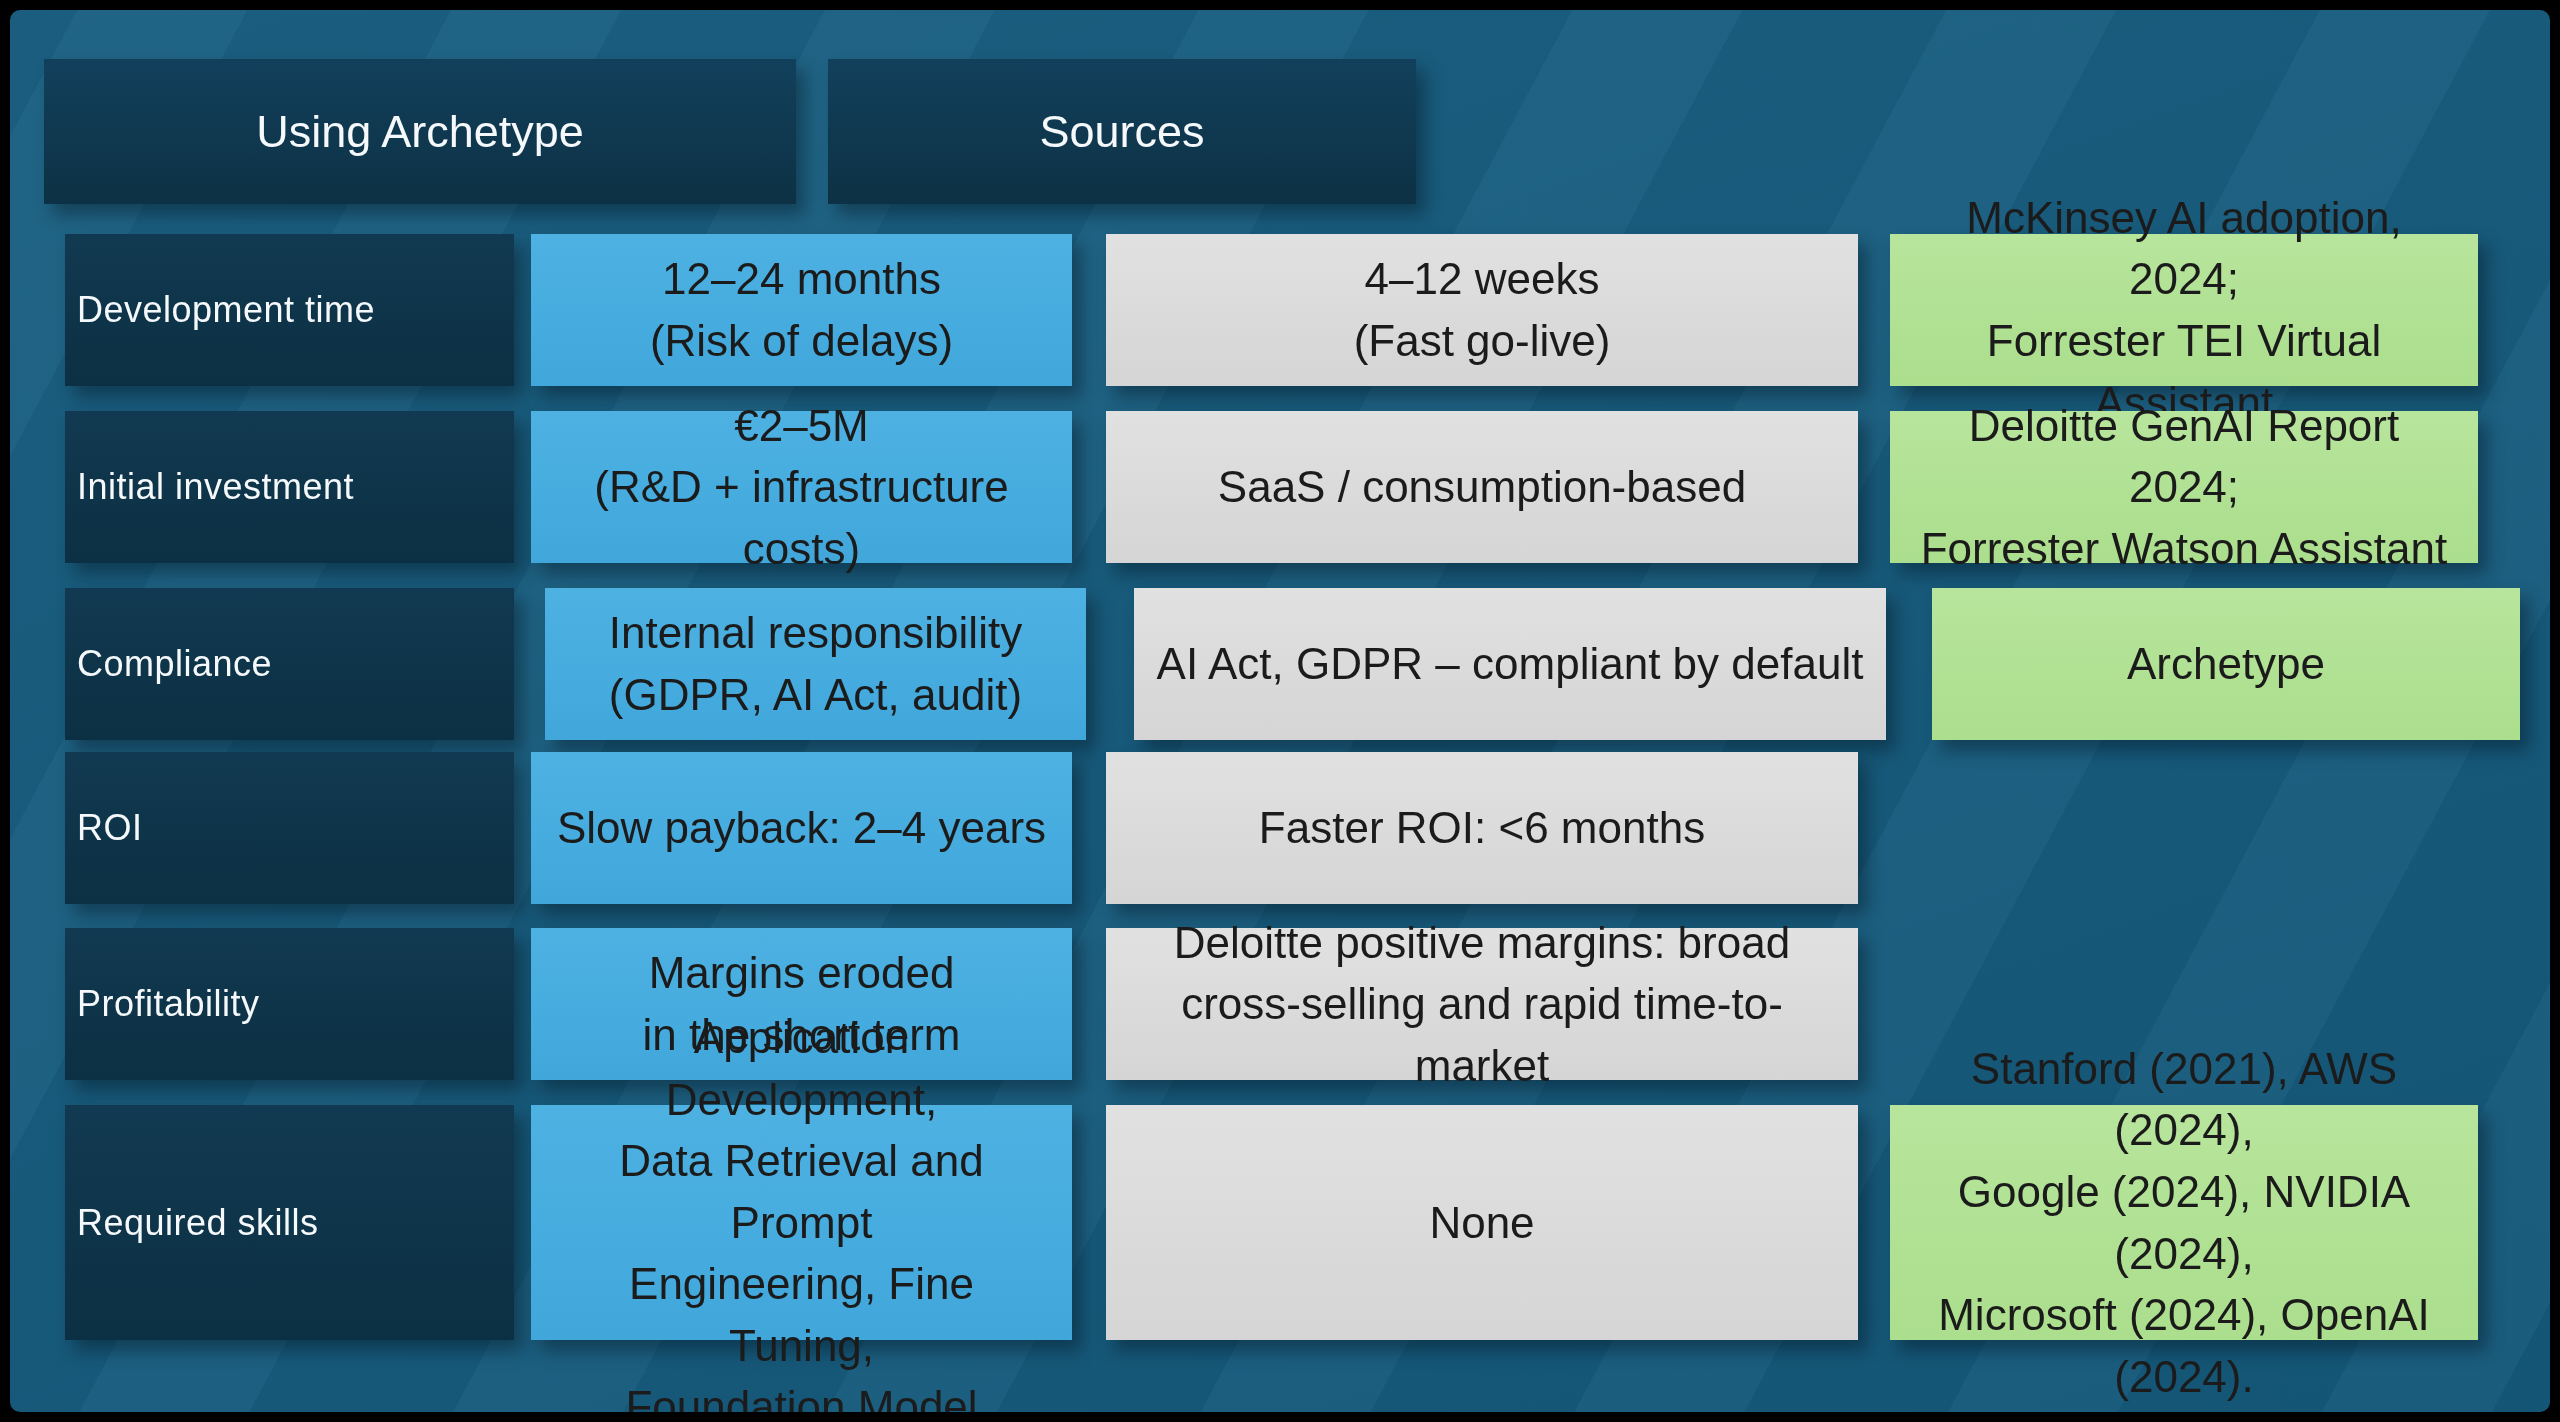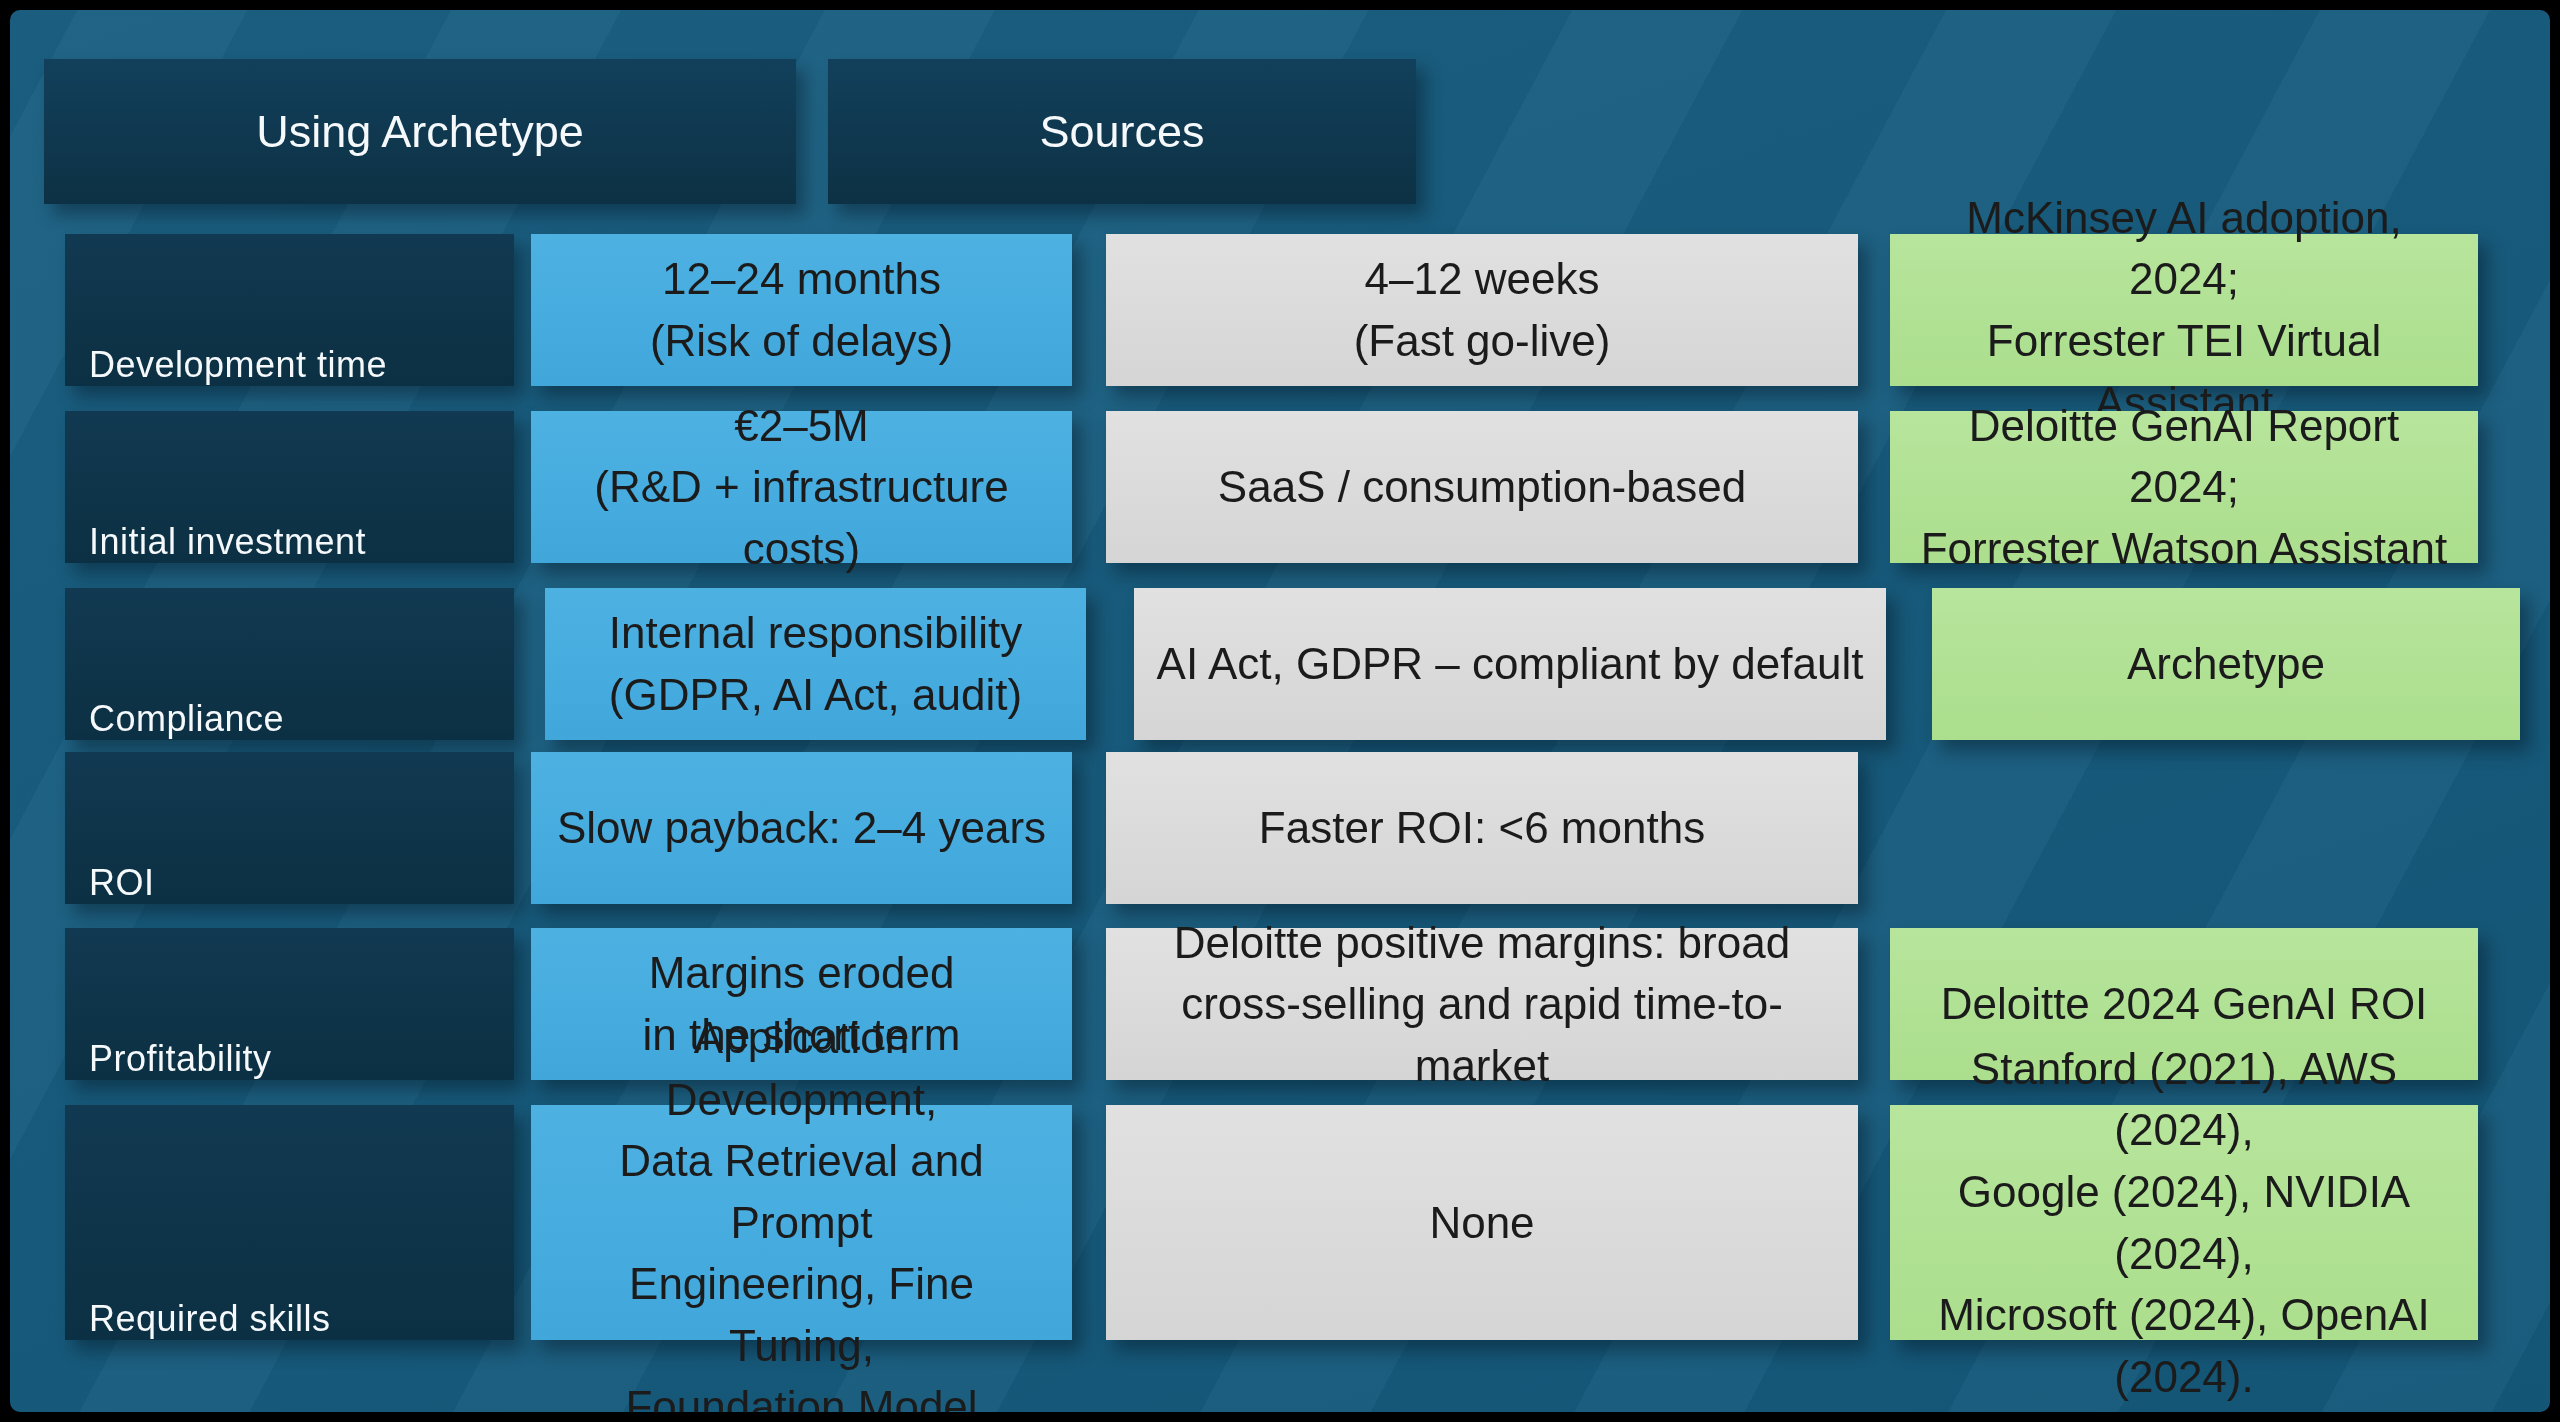--- a/index.html
+++ b/index.html
@@ -43,22 +43,21 @@
     font-size:45px;
     height:145px;
   }
   .labelbox{
     background:linear-gradient(180deg,#113951 0%,#0C3043 100%);
     color:#F5F9FB;
     font-size:36px;
     letter-spacing:0.5px;
     justify-content:flex-start;
     text-align:left;
-    padding-left:24px;
-    align-items:flex-end;
+    padding-left:12px;
   }
   .cell{
     font-size:44px;
     line-height:1.4;
     color:#1B1B1B;
     white-space:pre-line;
     padding:6px 22px;
   }
   .cell.inhouse{background:linear-gradient(180deg,#4DB1E2 0%,#41A7DB 100%);}
   .cell.archetype{background:linear-gradient(180deg,#E1E1E1 0%,#D5D5D5 100%);}
@@ -141,21 +140,20 @@
     </div>
 
     <div class="row r r5">
       <div class="box labelbox c-label">
         <span>Profitability</span>
       </div>
       <div class="box cell inhouse c1">Margins eroded
 in the short term</div>
       <div class="box cell archetype c2">Deloitte positive margins: broad
 cross-selling and rapid time-to-market</div>
-      <div class="box cell sources c3">Deloitte 2024 GenAI ROI</div>
     </div>
 
     <div class="row r r6">
       <div class="box labelbox c-label">
         <span>Required skills</span>
       </div>
       <div class="box cell inhouse c1">Application Development,
 Data Retrieval and Prompt
 Engineering, Fine Tuning,
 Foundation Model</div>

